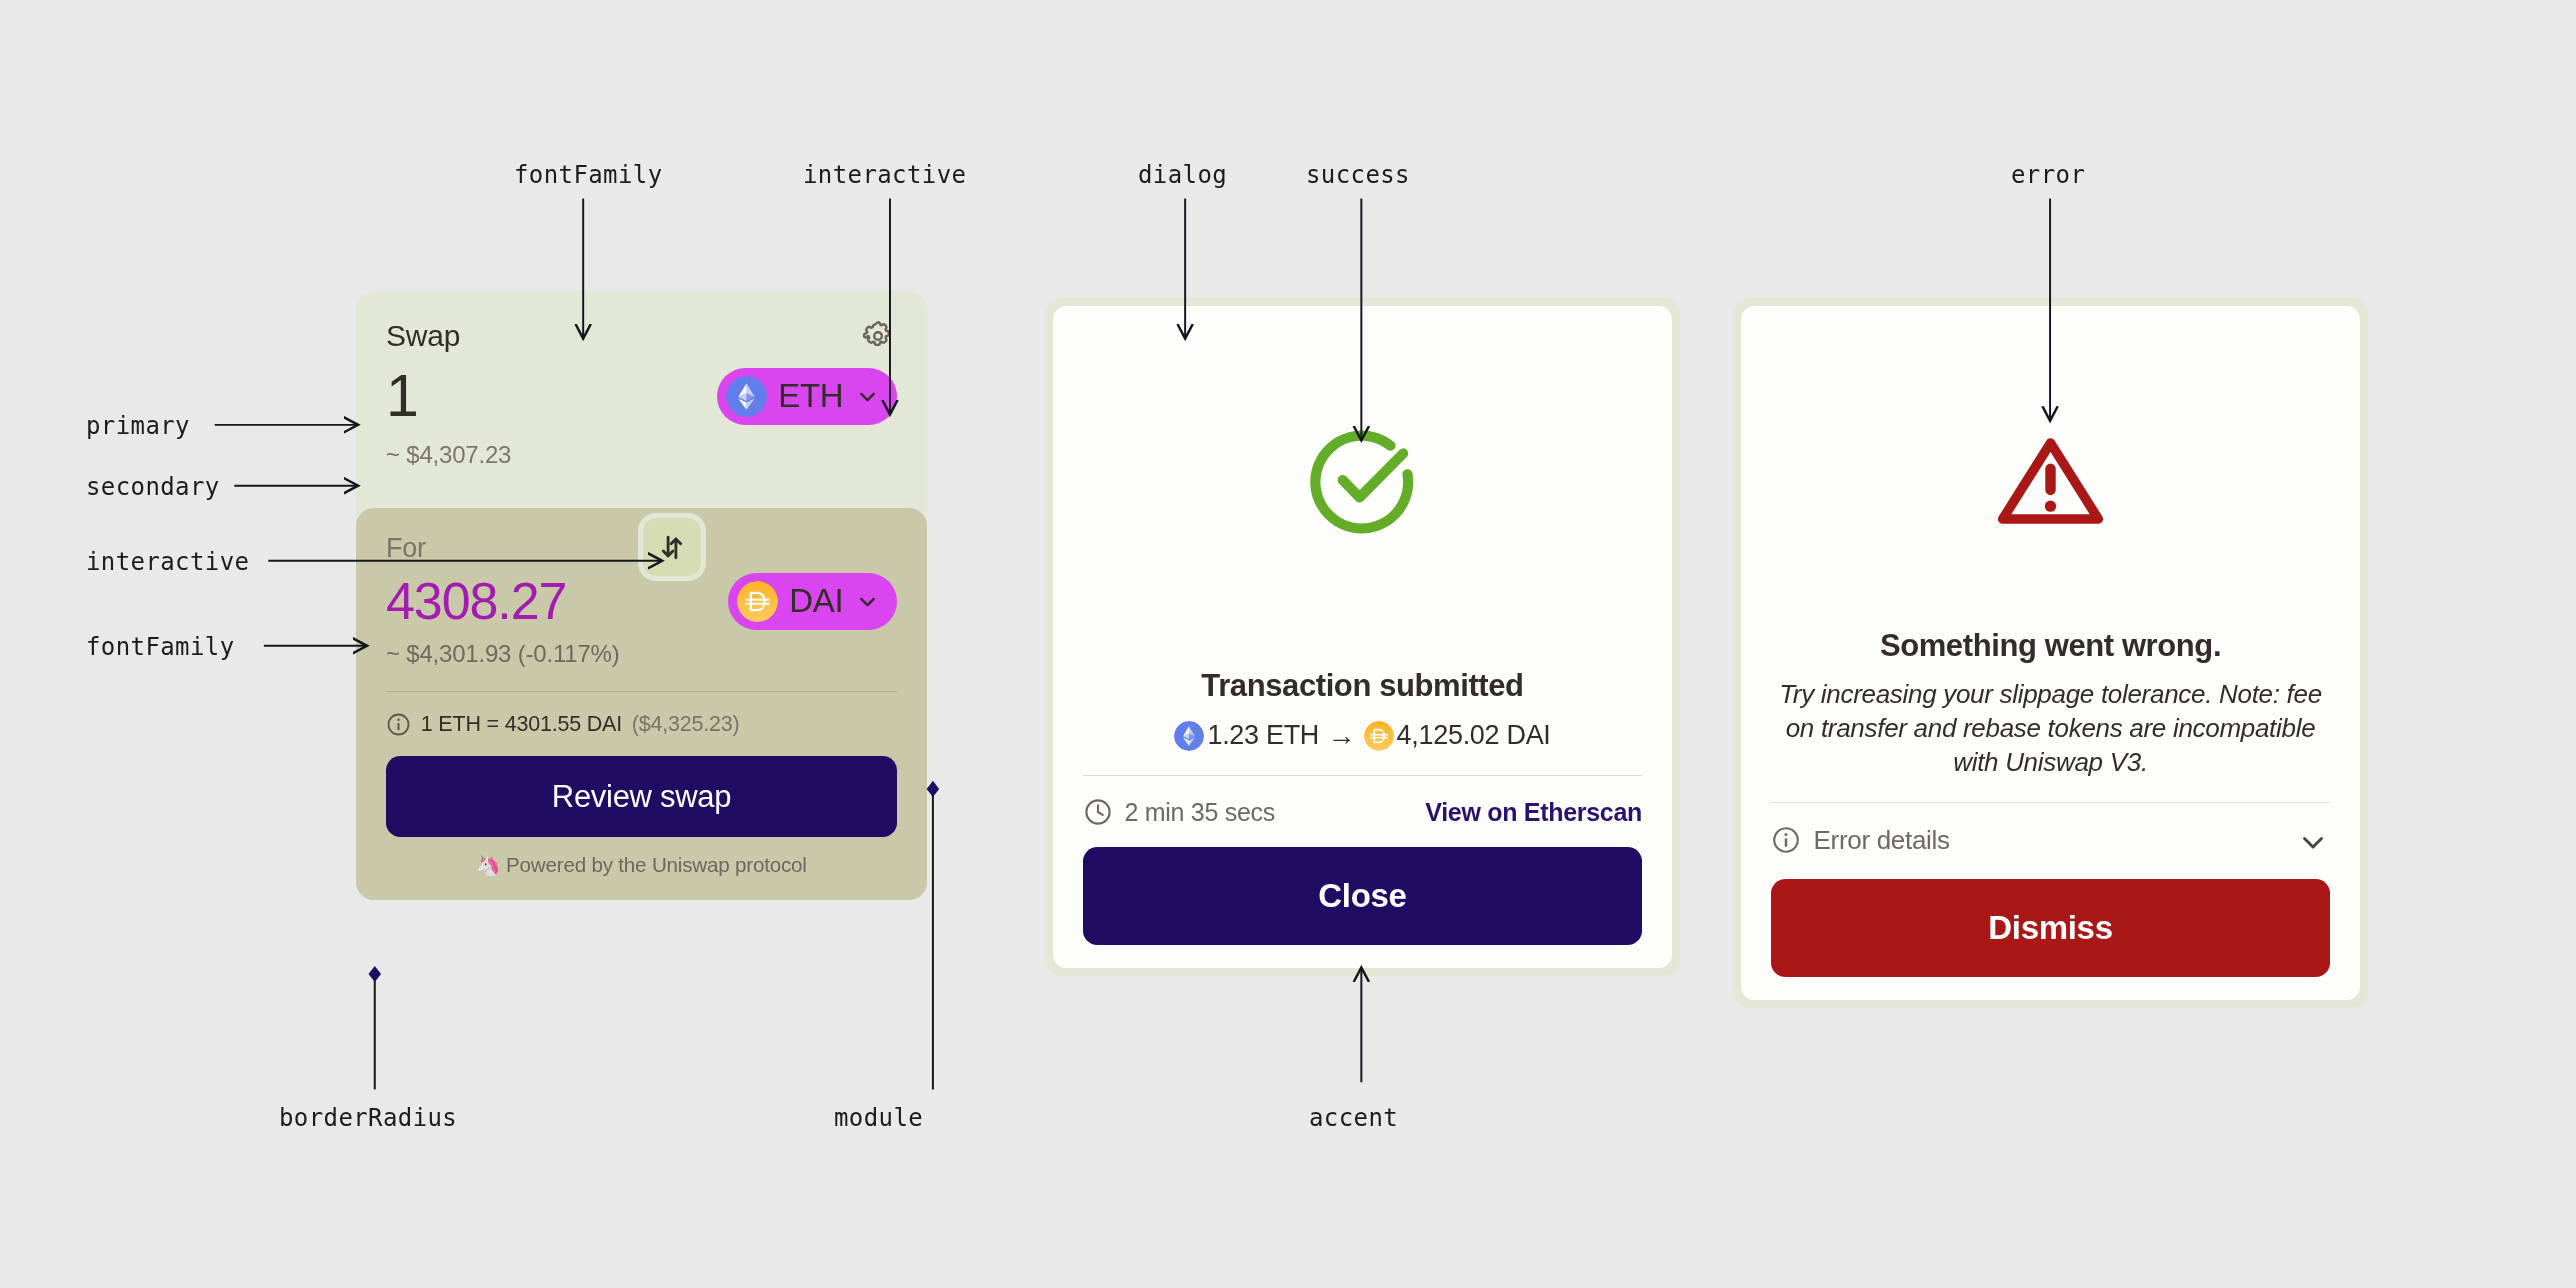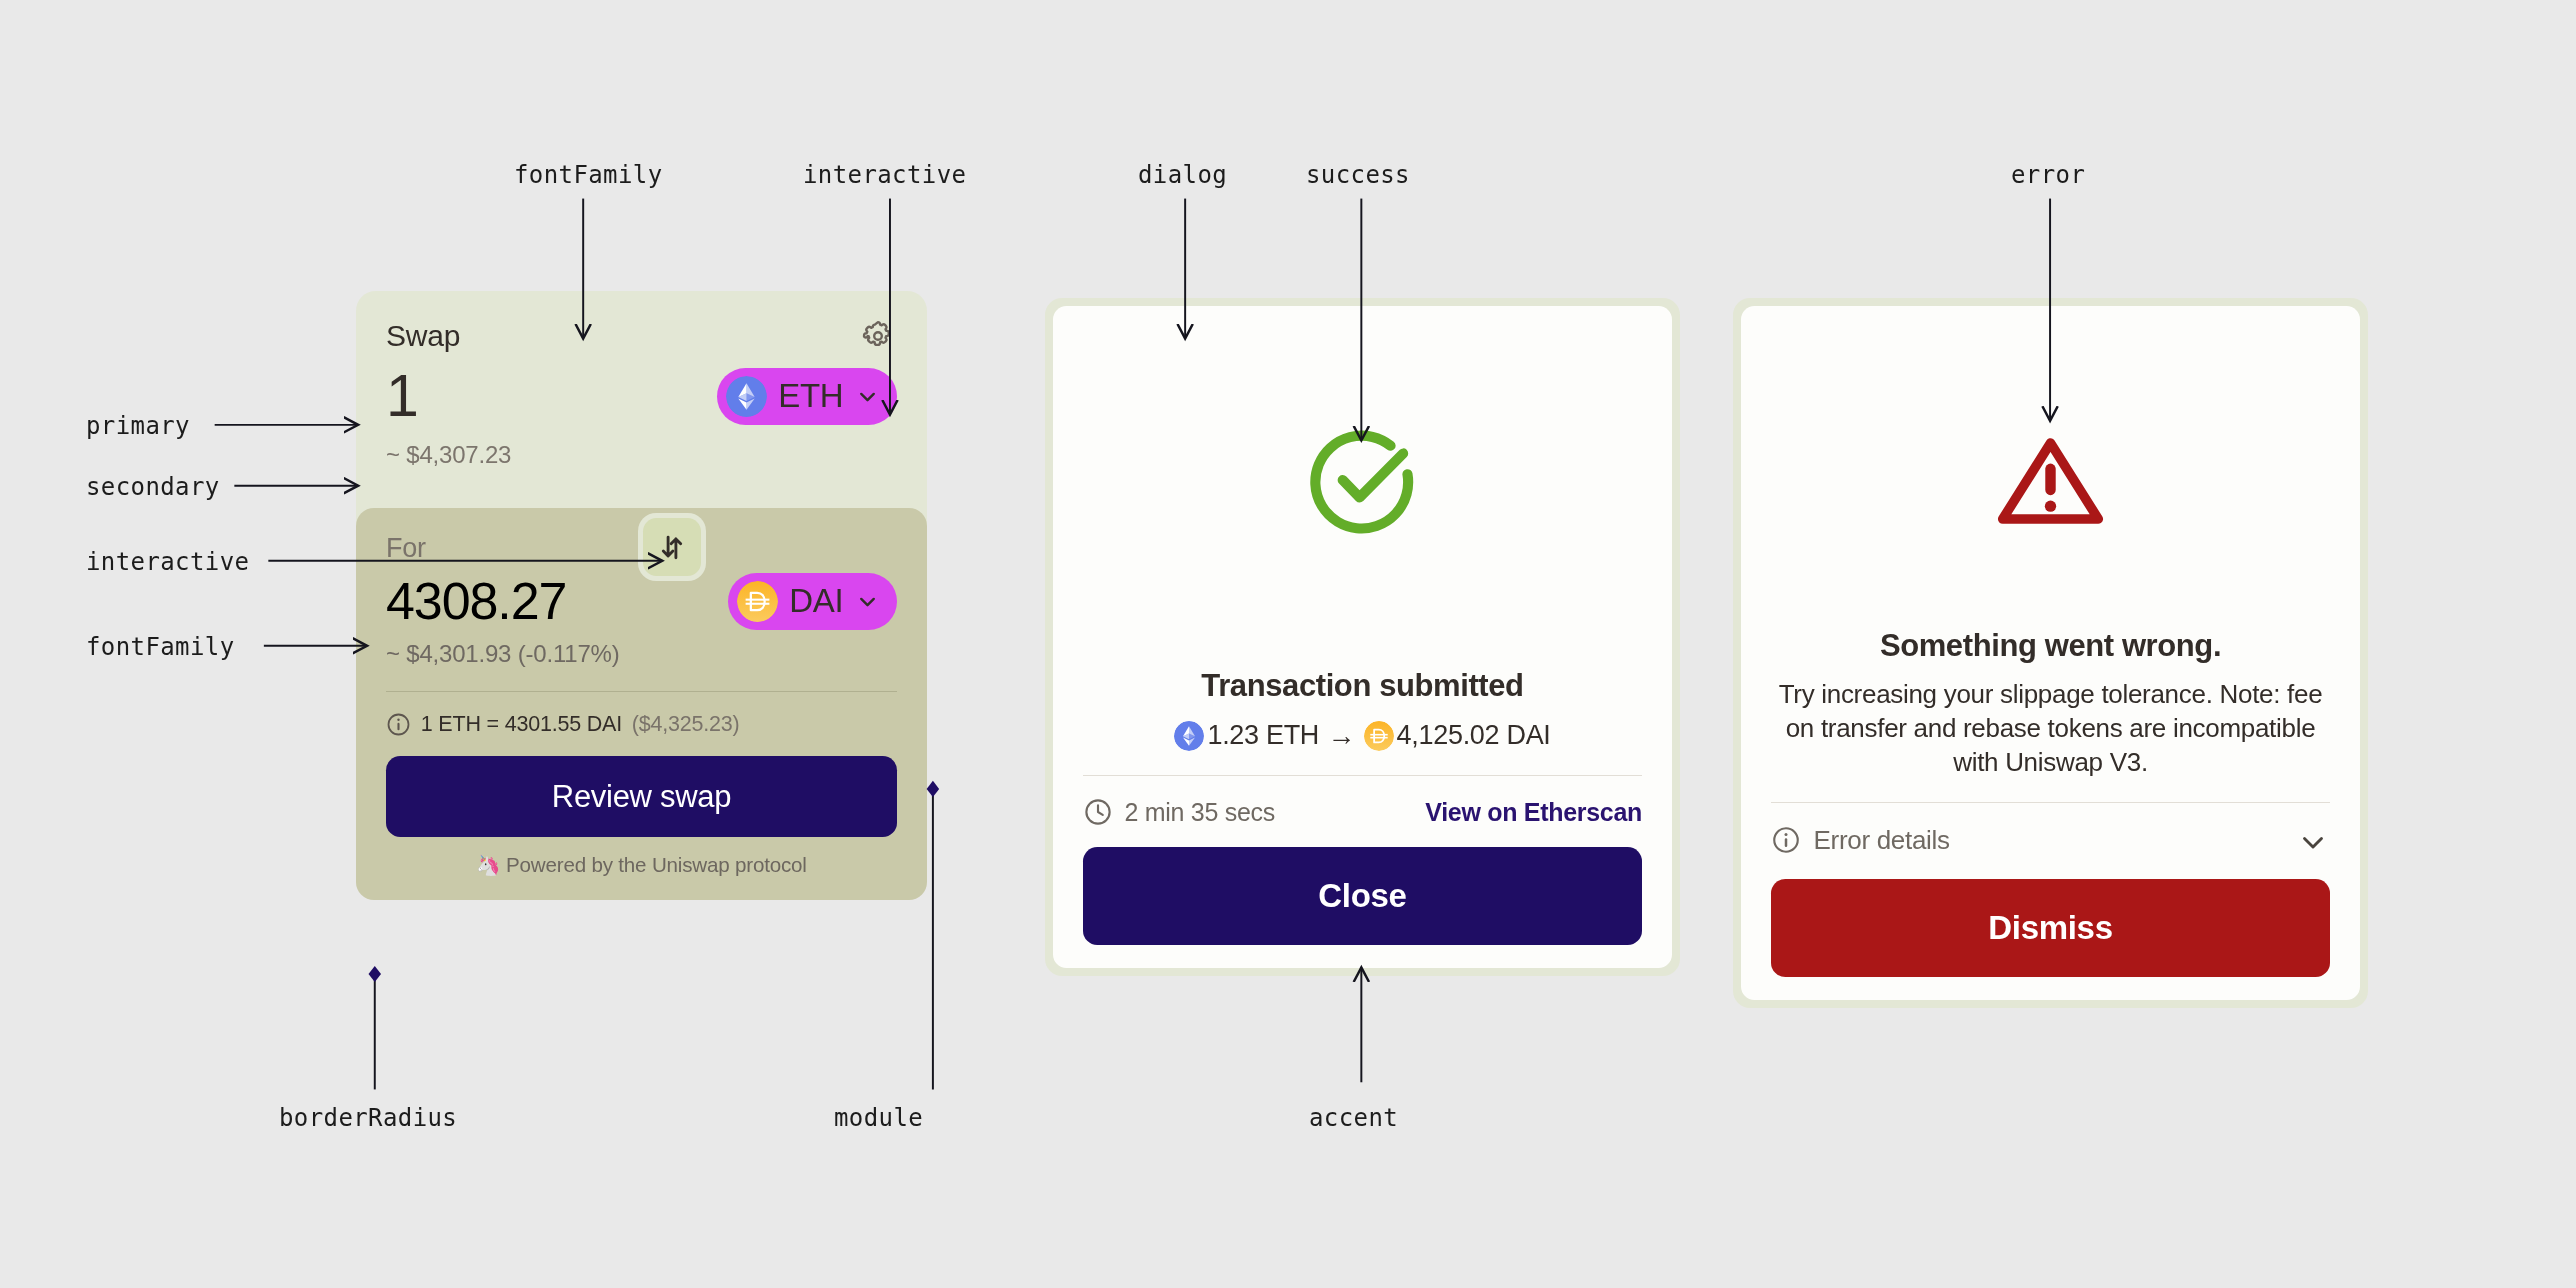--- a/index.html
+++ b/index.html
@@ -131,21 +131,21 @@
     letter-spacing: -0.2px;
   }
   .buy-amount-row {
     display: flex;
     align-items: center;
     justify-content: space-between;
     margin-top: 9px;
   }
   .buy-primary {
     font-size: 52px;
-    color: #000000;
+    color: #a21caf;
     letter-spacing: -1.1px;
     line-height: 1.05;
   }
   .buy-secondary {
     font-size: 24px;
     color: #6f6962;
     margin-top: 10.7px;
     letter-spacing: -0.2px;
   }
   .hr-soft {
@@ -263,20 +263,21 @@
     color: #332d29;
     letter-spacing: -0.4px;
   }
   .dlg-sub {
     text-align: center;
     font-size: 26px;
     color: #332d29;
     line-height: 1.32;
     letter-spacing: -0.3px;
     margin-top: 12.5px;
+    font-style: italic;
   }
   .swap-summary {
     display: flex;
     align-items: center;
     justify-content: center;
     gap: 3px;
     margin-top: 16px;
     font-size: 27px;
     color: #332d29;
     letter-spacing: -0.3px;

